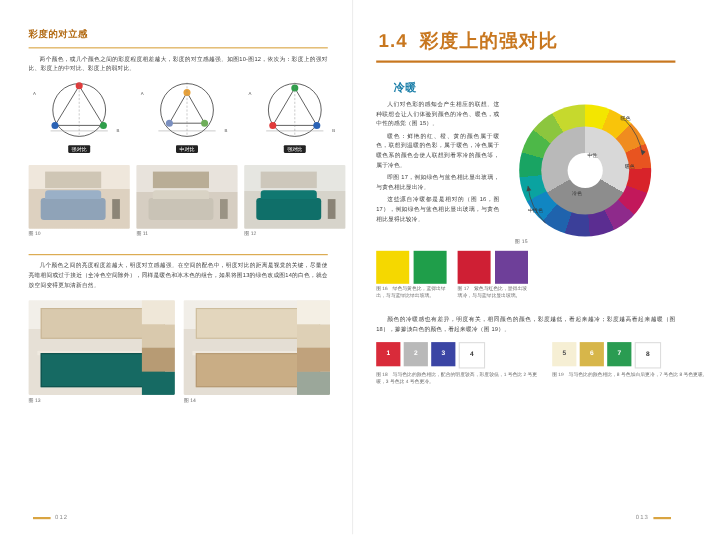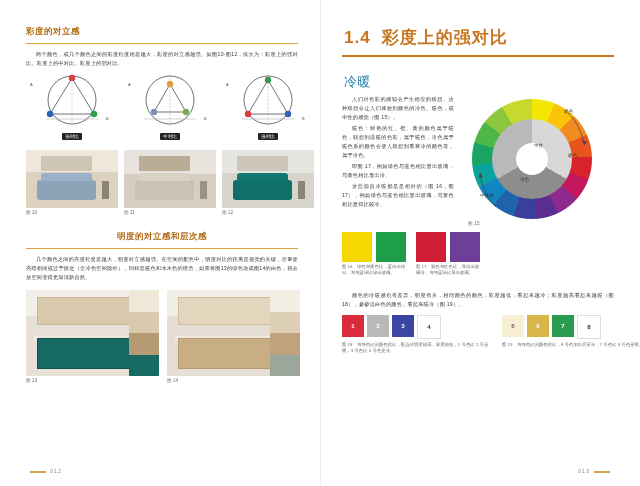--- a/index.html
+++ b/index.html
@@ -28,21 +28,21 @@
 
   
   .chapter{
     color:#c8771f;font-size:17px;font-weight:bold;letter-spacing:1px;
     display:flex;align-items:baseline;gap:11px;margin:0 0 6px 2px;
   }
   .chapter .num{font-size:17px;}
   .chapter-rule{height:1.5px;background:#c8771f;margin:0 0 16px 0;}
 
   .sub-head{
-    font-size:13px;font-weight:normal;color:#1a7ea8;margin:0 0 4px 2px;letter-spacing:.5px;
+    font-size:10px;font-weight:bold;color:#1a7ea8;margin:0 0 4px 16px;letter-spacing:.5px;
   }
 
   
   .cap{font-size:4.6px;color:#6d6d6d;margin-top:2px;letter-spacing:.2px;}
 
   
   .tri-row{display:flex;gap:6px;margin-top:4px;}
   .tri-box{width:92px;}
   .tri-tag{
     display:inline-block;background:#222;color:#fff;font-size:4.6px;
@@ -209,21 +209,20 @@
         <div class="ph room-c">
           <div class="artwall" style="background:#cdc7bb"></div>
           <div class="sofa" style="background:#0f6f69"></div>
           <div class="lamp" style="background:#8a8376"></div>
         </div>
         <div class="ph-cap">图 12</div>
       </div>
     </div>
 
     <div style="margin-top:16px;">
-      <div class="sec-title center">明度的对立感和层次感</div>
       <div class="rule-orange"></div>
       <div class="body-txt">
         <p>几个颜色之间的亮度程度差越大，明度对立感越强。在空间的配色中，明度对比的距离是视觉的关键，尽量使亮暗相间或过于接近（全冷色空间除外），同样是暖色和冰木色的组合，如果将图13的绿色改成图14的白色，就会放空间变得更加清新自然。</p>
       </div>
     </div>
 
     <div class="photo-row2">
       <div>
         <div class="ph2 kitchen-a">
           <div class="cab-upper"></div>

